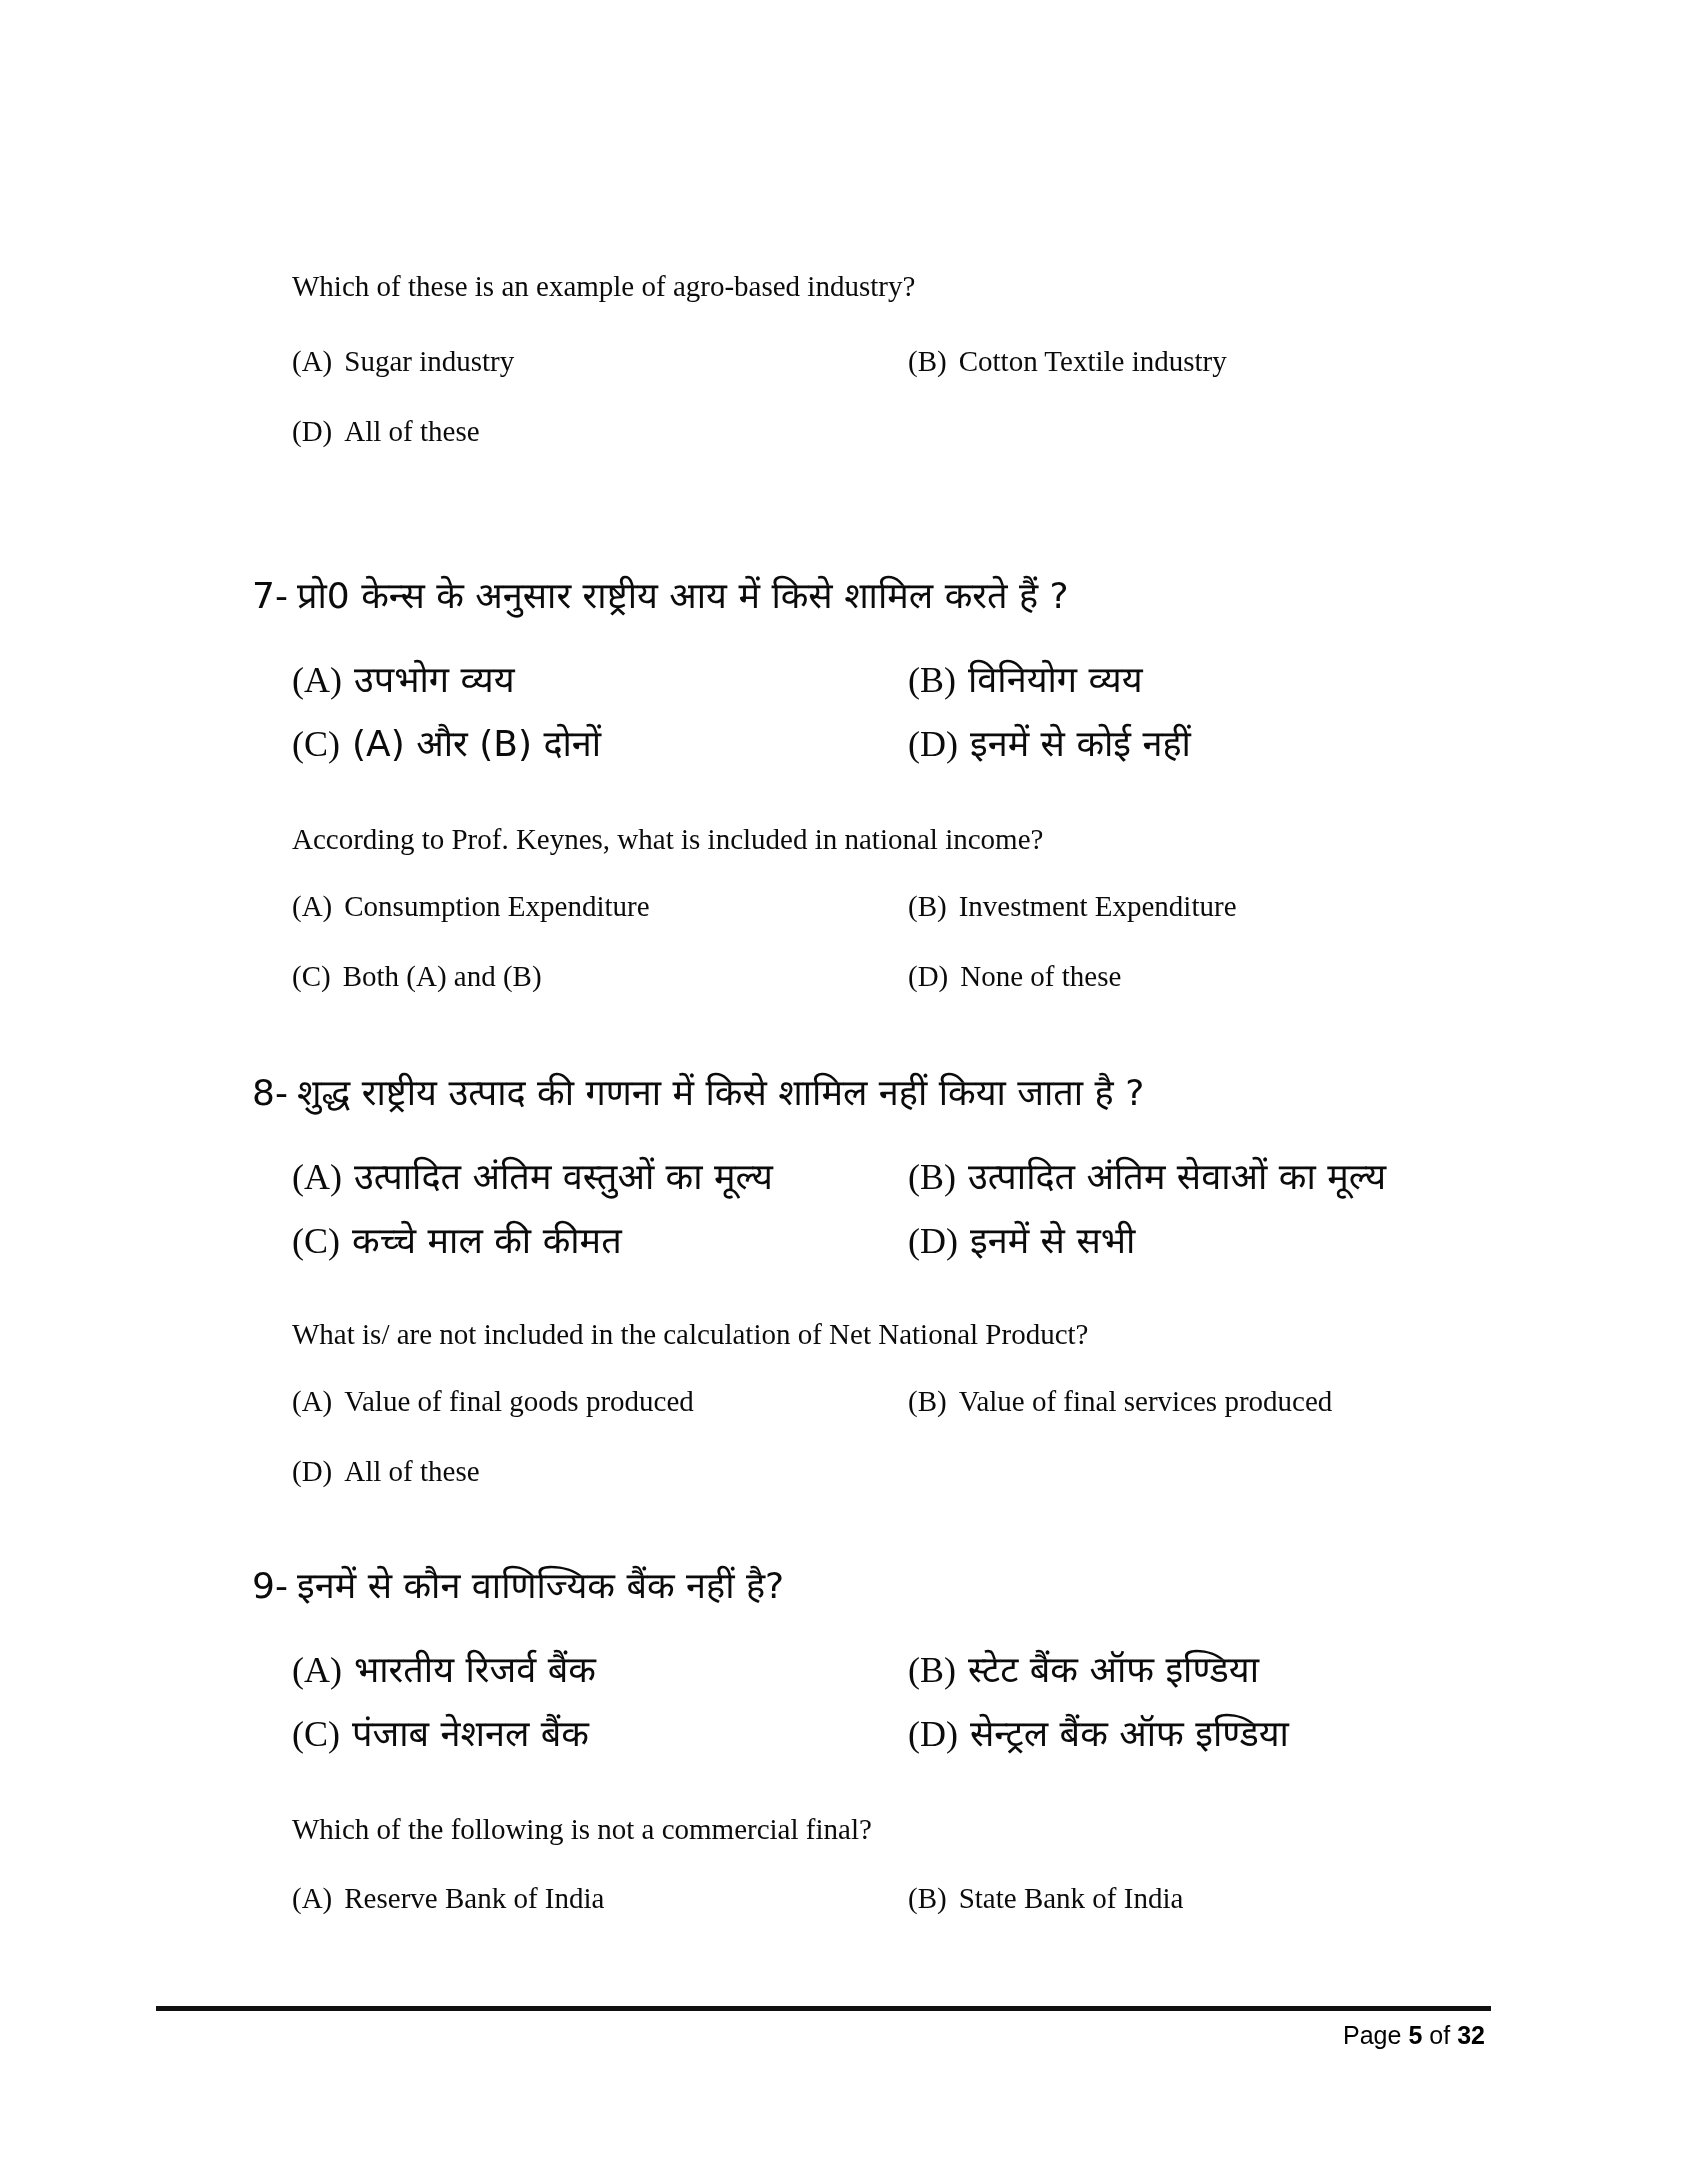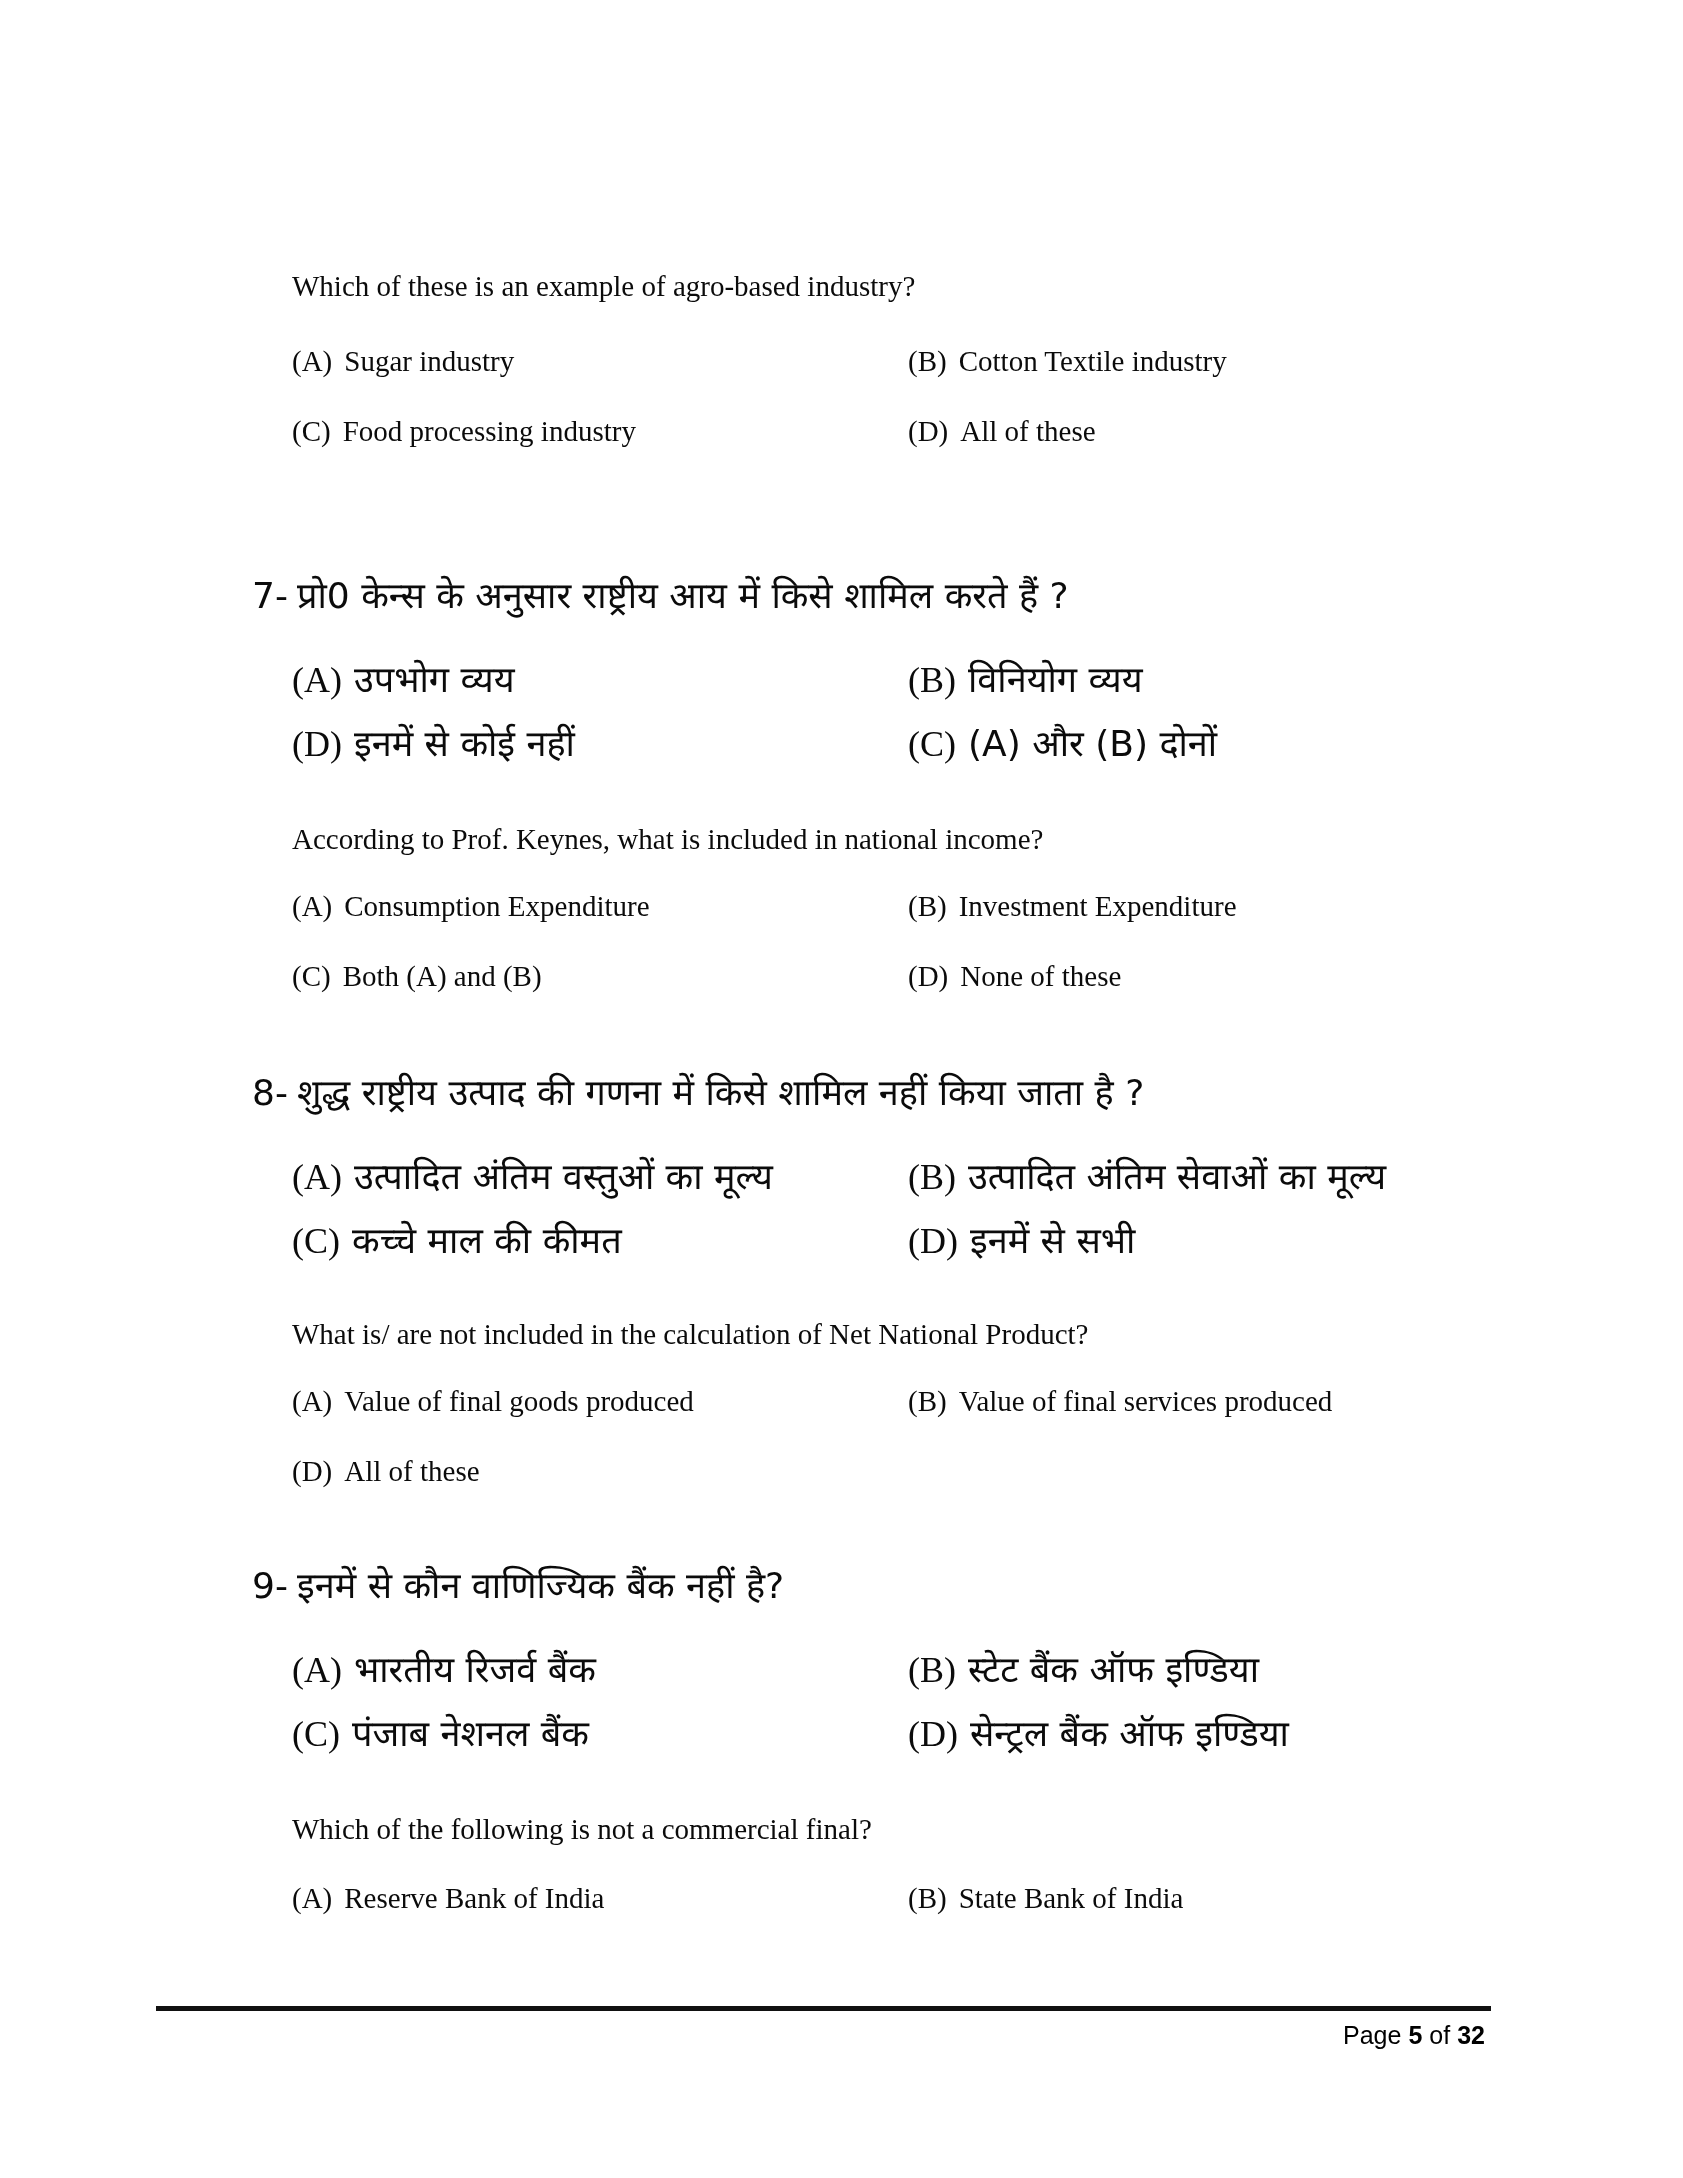--- a/index.html
+++ b/index.html
@@ -82,35 +82,34 @@
 <body>
 
 <div class="page">
 
   <div class="block en q-indent" style="top:265px">
     <span>Which of these is an example of agro-based industry?</span>
   </div>
   <div class="opts en en-gap" style="top:340px">
     <div class="opt"><span class="marker">(A)</span><span>Sugar industry</span></div>
     <div class="opt"><span class="marker">(B)</span><span>Cotton Textile industry</span></div>
-    <div class="opt"><span class="marker">(C)</span><span>Food processing industry</span></div>
     <div class="opt"><span class="marker">(D)</span><span>All of these</span></div>
   </div>
 
   <div class="block hi" style="top:572px">
     <div class="q-line">
       <span class="q-num">7-</span>
       <span>प्रो0 केन्स के अनुसार राष्ट्रीय आय में किसे शामिल करते हैं ?</span>
     </div>
   </div>
   <div class="opts hi hi-gap" style="top:656px">
     <div class="opt"><span class="marker">(A)</span><span>उपभोग व्यय</span></div>
     <div class="opt"><span class="marker">(B)</span><span>विनियोग व्यय</span></div>
+    <div class="opt"><span class="marker">(C)</span><span>(A) और (B) दोनों</span></div>
     <div class="opt"><span class="marker">(D)</span><span>इनमें से कोई नहीं</span></div>
-    <div class="opt"><span class="marker">(C)</span><span>(A) और (B) दोनों</span></div>
   </div>
 
   <div class="block en q-indent" style="top:818px">
     <span>According to Prof. Keynes, what is included in national income?</span>
   </div>
   <div class="opts en en-gap" style="top:885px">
     <div class="opt"><span class="marker">(A)</span><span>Consumption Expenditure</span></div>
     <div class="opt"><span class="marker">(B)</span><span>Investment Expenditure</span></div>
     <div class="opt"><span class="marker">(C)</span><span>Both (A) and (B)</span></div>
     <div class="opt"><span class="marker">(D)</span><span>None of these</span></div>

